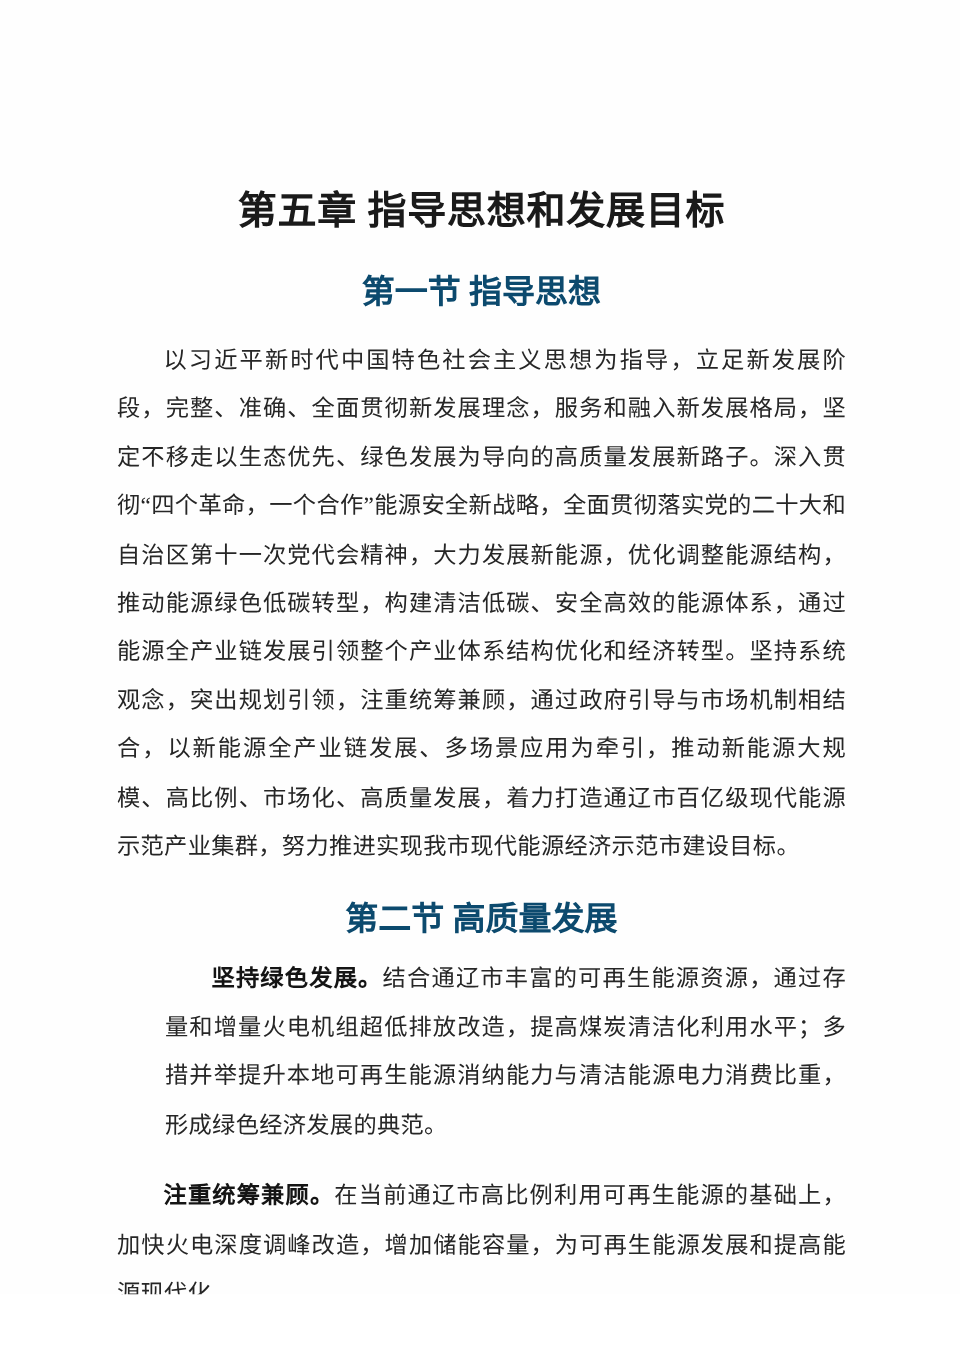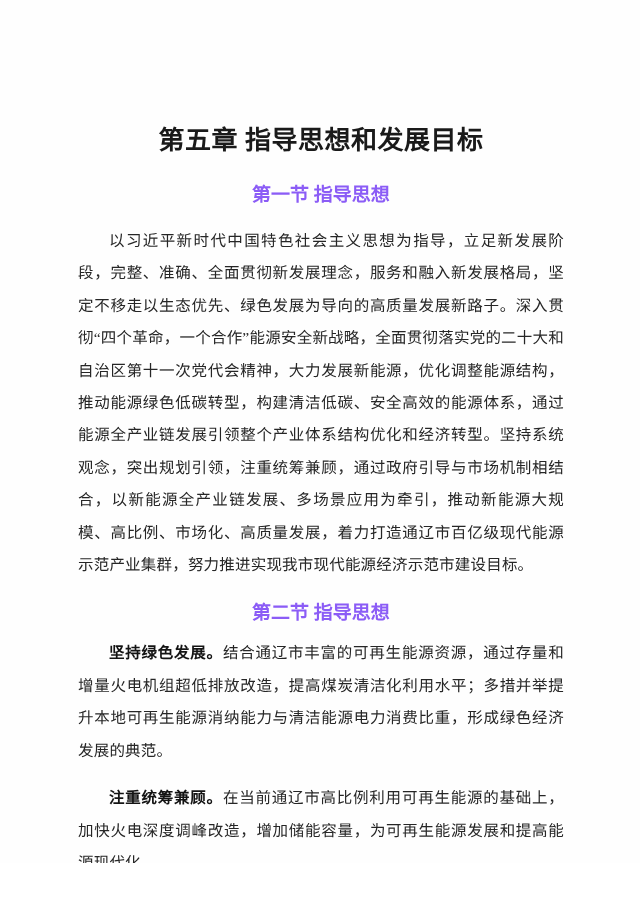--- a/index.html
+++ b/index.html
@@ -23,45 +23,45 @@
     margin: 0;
     font-size: 26px;
     line-height: 30px;
     font-weight: 700;
     text-align: center;
     color: #1a1a1a;
     letter-spacing: 0.5px;
     white-space: nowrap;
   }
   .section-heading {
-    font-size: 19px;
+    font-size: 22px;
     line-height: 20px;
     font-weight: 700;
     text-align: center;
-    color: #8b5cf6;
+    color: #0c4a6e;
     white-space: nowrap;
   }
   .section-heading.first {
     margin: 29px 0 0;
   }
   .section-heading.second {
     margin: 22px 0 0;
   }
   .body-para {
     margin: 0;
     font-size: 15.5px;
     line-height: 32.4px;
     text-align: justify;
     text-justify: inter-ideograph;
     text-indent: 2em;
     color: #262626;
     letter-spacing: 0.2px;
   }
   .body-para.p1 { margin-top: 20px; }
-  .body-para.p2 { margin-top: 14px; }
+  .body-para.p2 { margin-top: 14px; margin-left: 32px; }
   .body-para.p3 { margin-top: 15px; }
   .para-lead {
     font-weight: 700;
     color: #141414;
   }
   .page-footer {
     margin: 22px 0 0;
     font-size: 11px;
     line-height: 14px;
     text-align: center;
@@ -73,21 +73,21 @@
 <body>
 
 <div class="page">
 
   <h1 class="chapter-title">第五章 指导思想和发展目标</h1>
 
   <h2 class="section-heading first">第一节 指导思想</h2>
 
   <p class="body-para p1"><span>以习近平新时代中国特色社会主义思想为指导，立足新发展阶段，完整、准确、全面贯彻新发展理念，服务和融入新发展格局，坚定不移走以生态优先、绿色发展为导向的高质量发展新路子。深入贯彻“四个革命，一个合作”能源安全新战略，全面贯彻落实党的二十大和自治区第十一次党代会精神，大力发展新能源，优化调整能源结构，推动能源绿色低碳转型，构建清洁低碳、安全高效的能源体系，通过能源全产业链发展引领整个产业体系结构优化和经济转型。坚持系统观念，突出规划引领，注重统筹兼顾，通过政府引导与市场机制相结合，以新能源全产业链发展、多场景应用为牵引，推动新能源大规模、高比例、市场化、高质量发展，着力打造通辽市百亿级现代能源示范产业集群，努力推进实现我市现代能源经济示范市建设目标。</span></p>
 
-  <h2 class="section-heading second">第二节 指导思想</h2>
+  <h2 class="section-heading second">第二节 高质量发展</h2>
 
   <p class="body-para p2"><span class="para-lead">坚持绿色发展。</span><span>结合通辽市丰富的可再生能源资源，通过存量和增量火电机组超低排放改造，提高煤炭清洁化利用水平；多措并举提升本地可再生能源消纳能力与清洁能源电力消费比重，形成绿色经济发展的典范。</span></p>
 
   <p class="body-para p3"><span class="para-lead">注重统筹兼顾。</span><span>在当前通辽市高比例利用可再生能源的基础上，加快火电深度调峰改造，增加储能容量，为可再生能源发展和提高能源现代化</span></p>
 
   <div class="page-footer">- 18 -</div>
 
 </div>
 
 </body></html>

